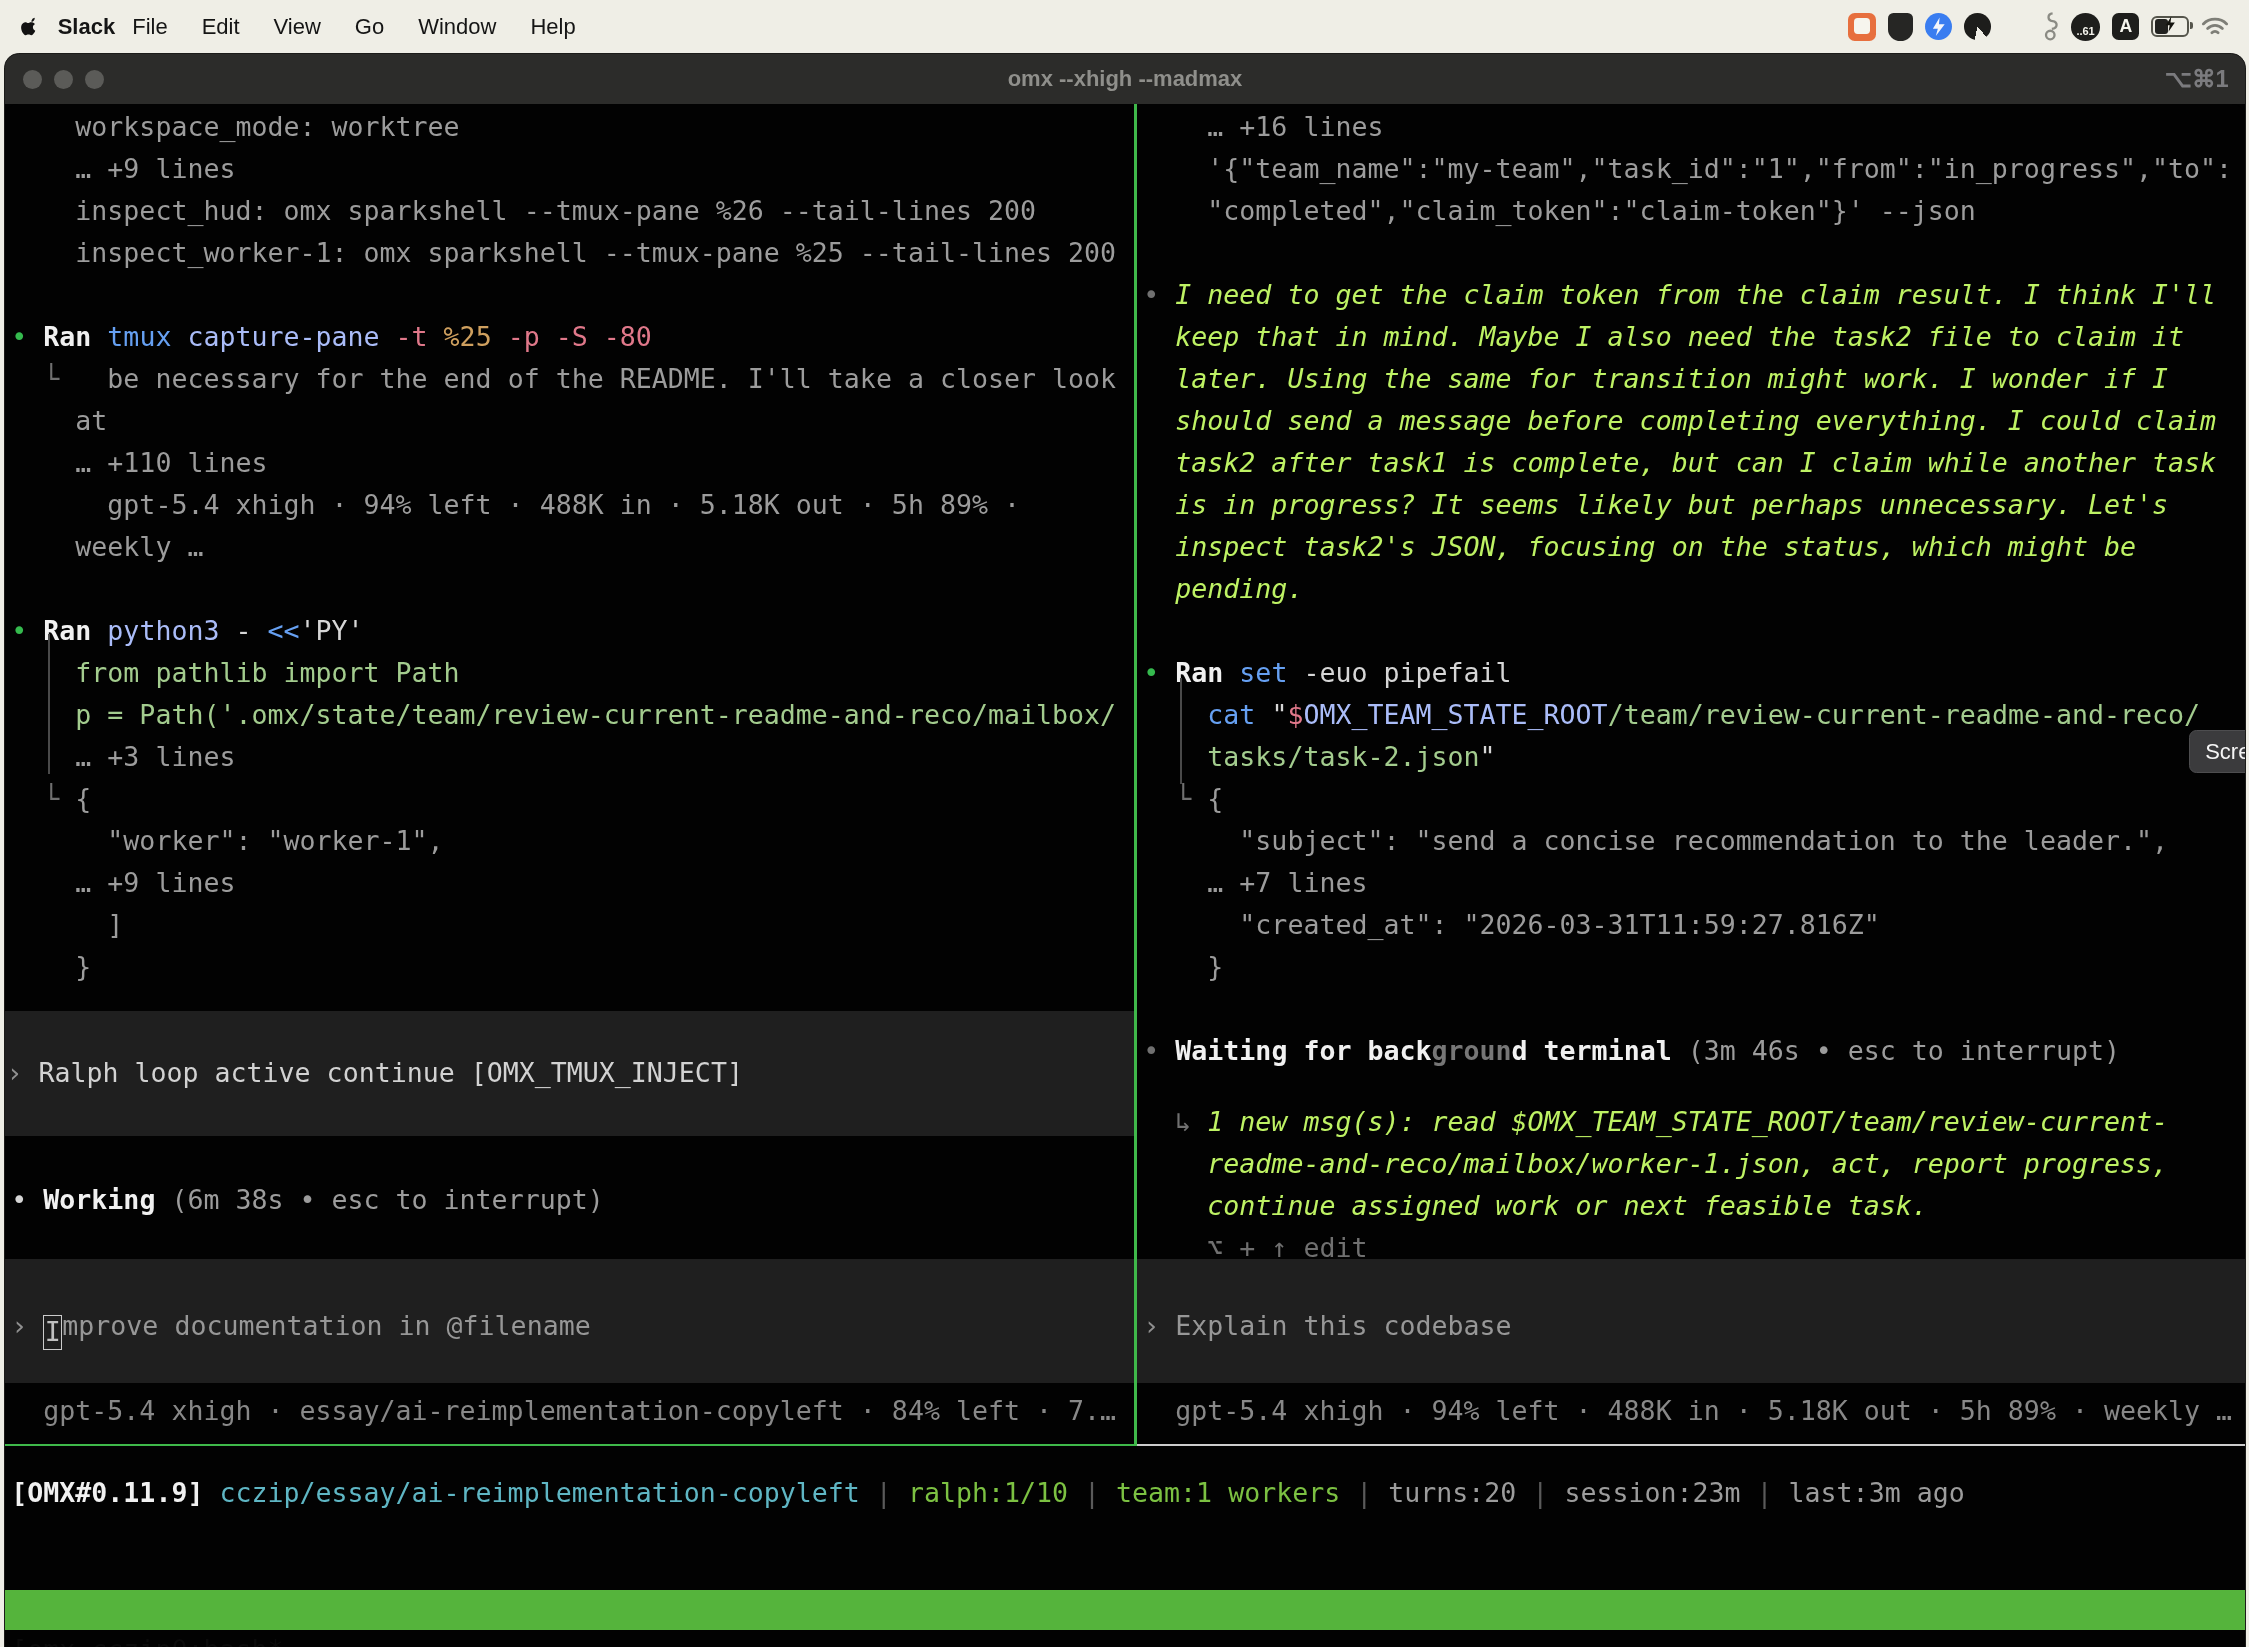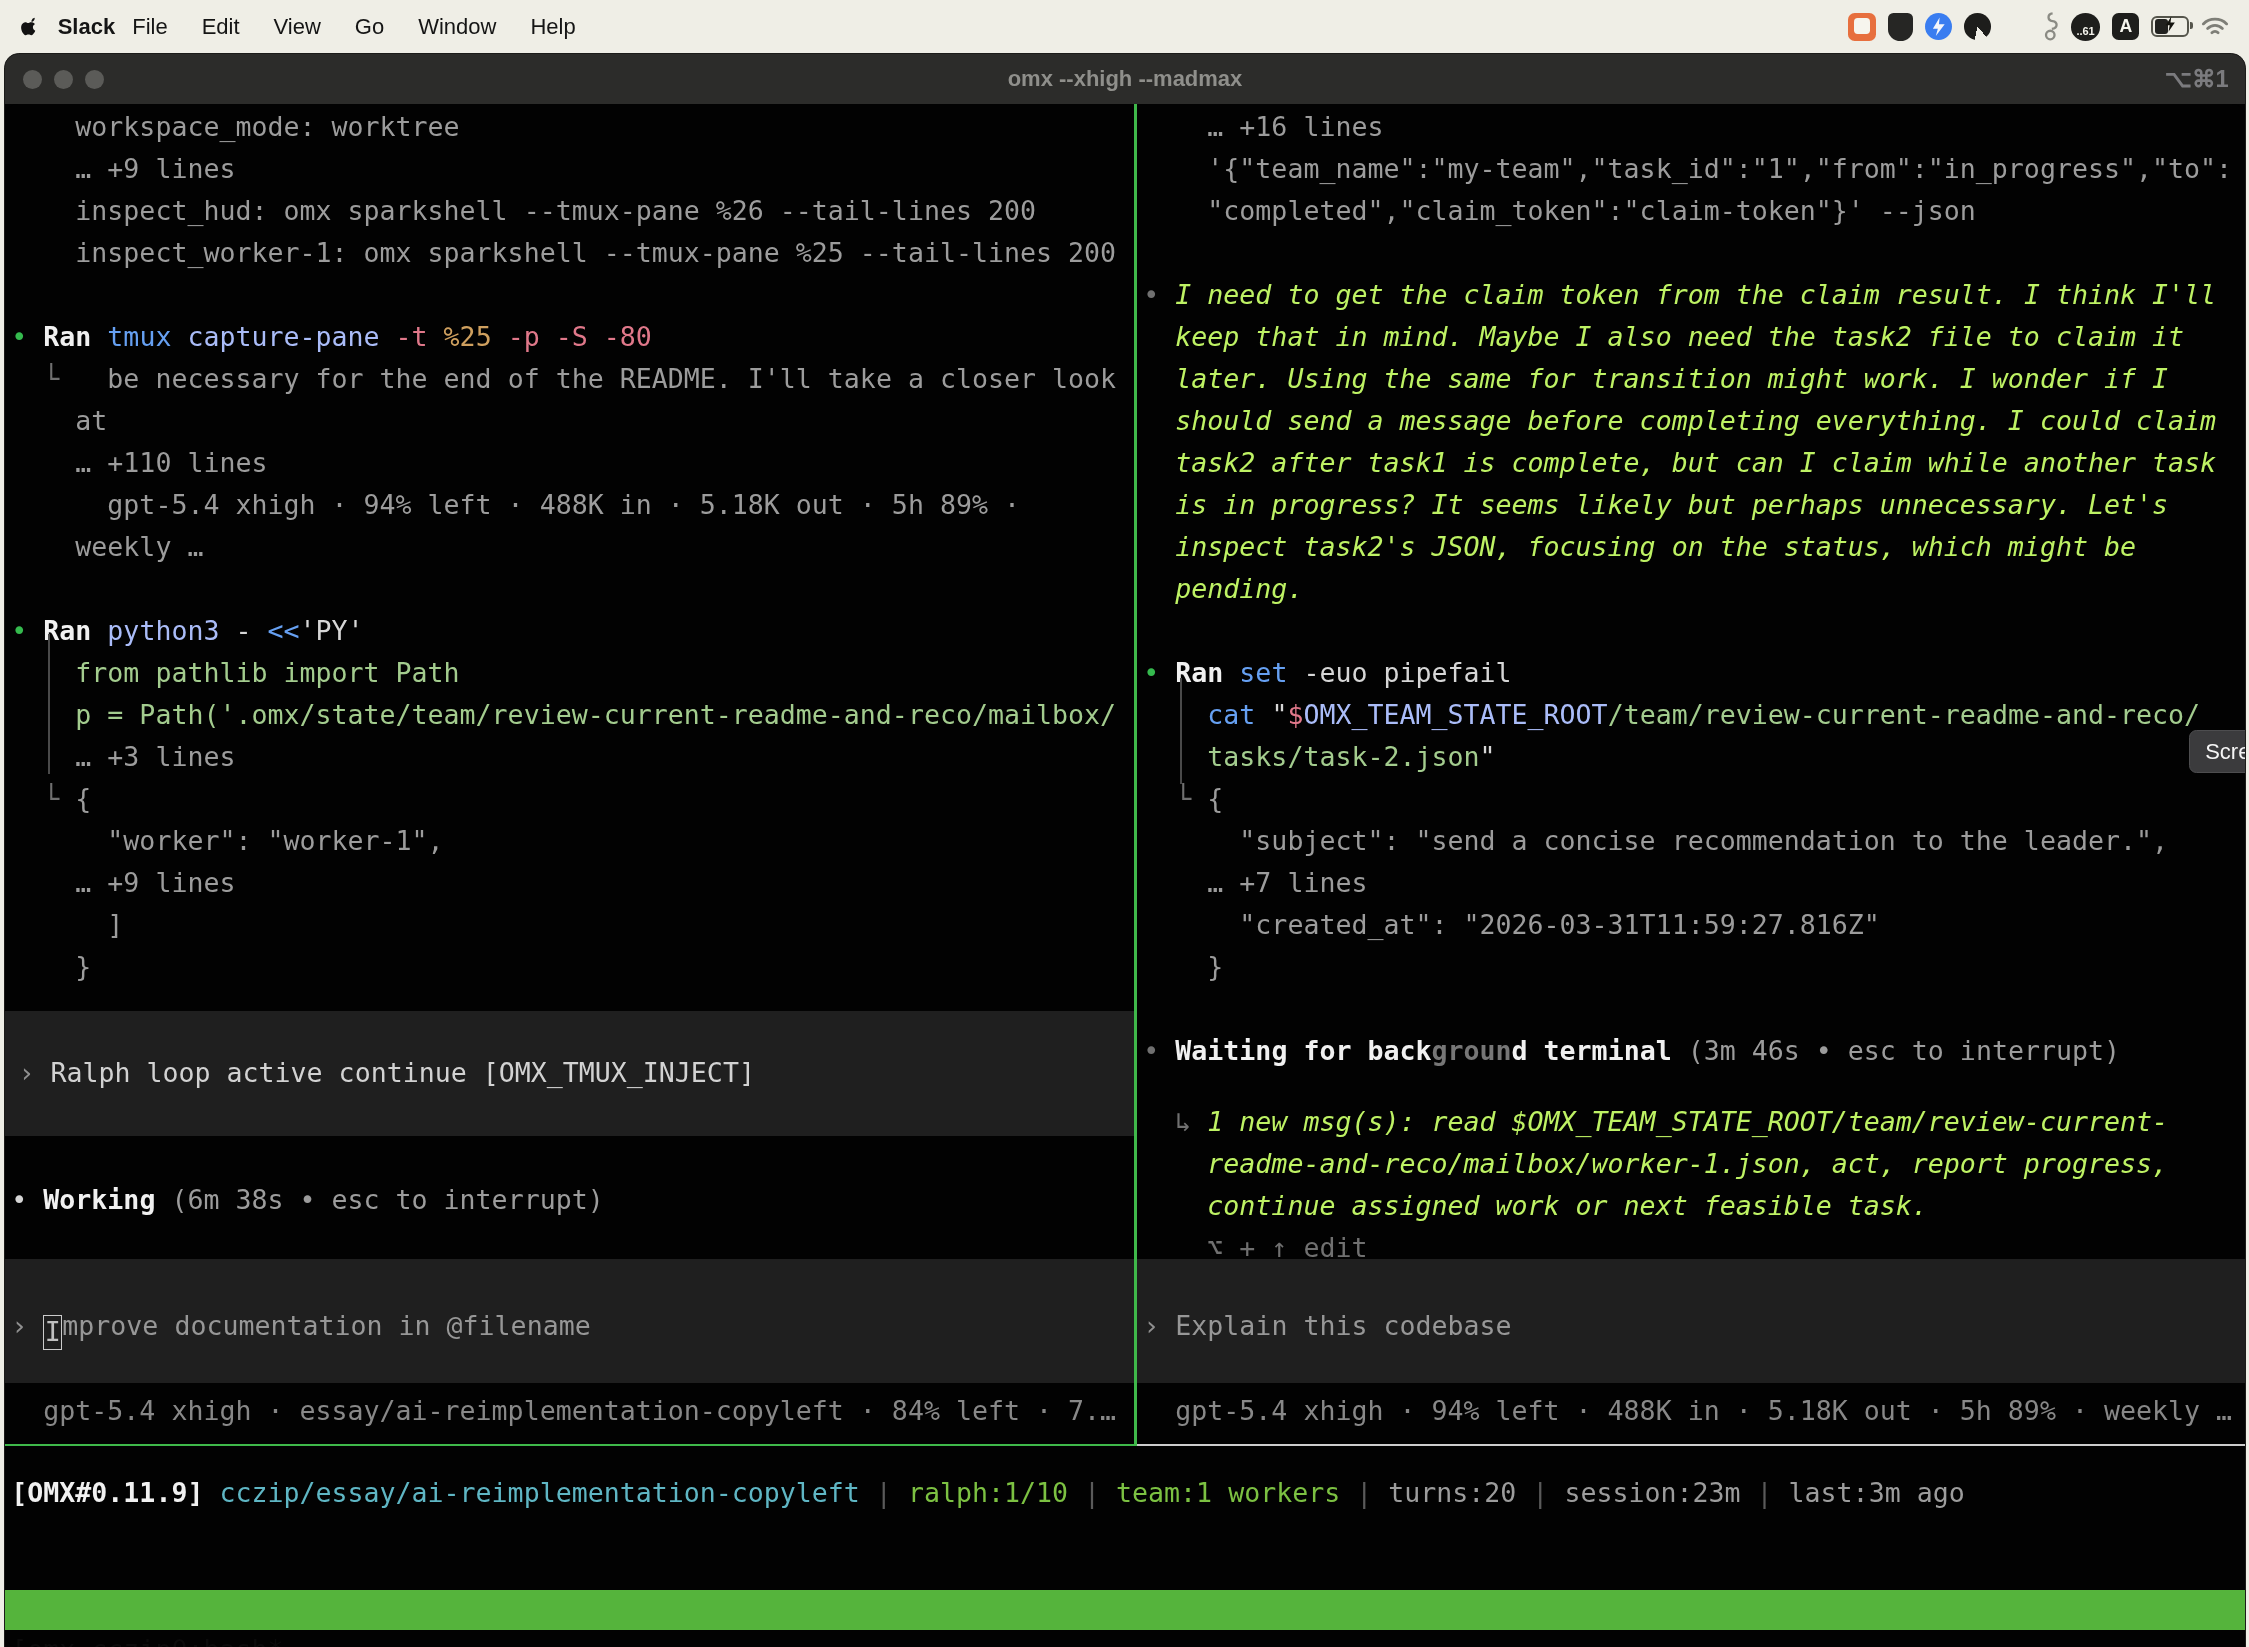--- a/index.html
+++ b/index.html
@@ -62,21 +62,21 @@
   .g{color:#9c9c9c;} .dg{color:#707070;} .w{color:#d6d6d6;} .wb{color:#f1f1f1;font-weight:bold;text-align:center;}
   .gb{color:#35ba4e;} .grn{color:#a3cc8e;} .blu{color:#66a0f2;} .per{color:#aabcf8;}
   .pnk{color:#e0788a;} .org{color:#cfa05f;} .it{color:#bef264;font-style:italic;}
   .dimb{color:#767676;font-weight:bold;} .cy{color:#5fb6c4;} .lg{color:#7cc142;} .sep{color:#5a5a5a;}
   .connector{position:absolute;width:1.5px;background:#4a4a4a;}
   .conn-left{left:43px;top:530px;height:140px;}
   .conn-right{left:43px;top:574px;height:106px;}
 
   .band{position:absolute;left:0;right:0;background:#1f1f1f;}
   .banner-band{top:907px;height:125px;}
-  .banner-band .tline{margin-top:41px;padding-left:13px;}
+  .banner-band .tline{margin-top:41px;padding-left:1px;}
   .pfx{color:#909090;}
   .bannertxt{color:#d2d2d2;}
   .working-line{position:absolute;top:1075px;left:0;right:0;padding-left:5.9px;}
   .prompt-band{top:1155px;height:124px;}
   .prompt-band .tline{margin-top:46px;padding-left:5.9px;}
   .ptxt{color:#979797;}
   .cur{display:inline-block;border:1.5px solid #cbcbcb;box-sizing:border-box;width:19px;height:35px;
        line-height:32px;text-align:center;vertical-align:-5.9px;color:#c0c0c0;}
   .statline{position:absolute;top:1286px;left:0;right:0;padding-left:5.9px;color:#888888;}
   .msg-block{position:absolute;top:997px;left:0;right:0;padding-left:5.9px;}

